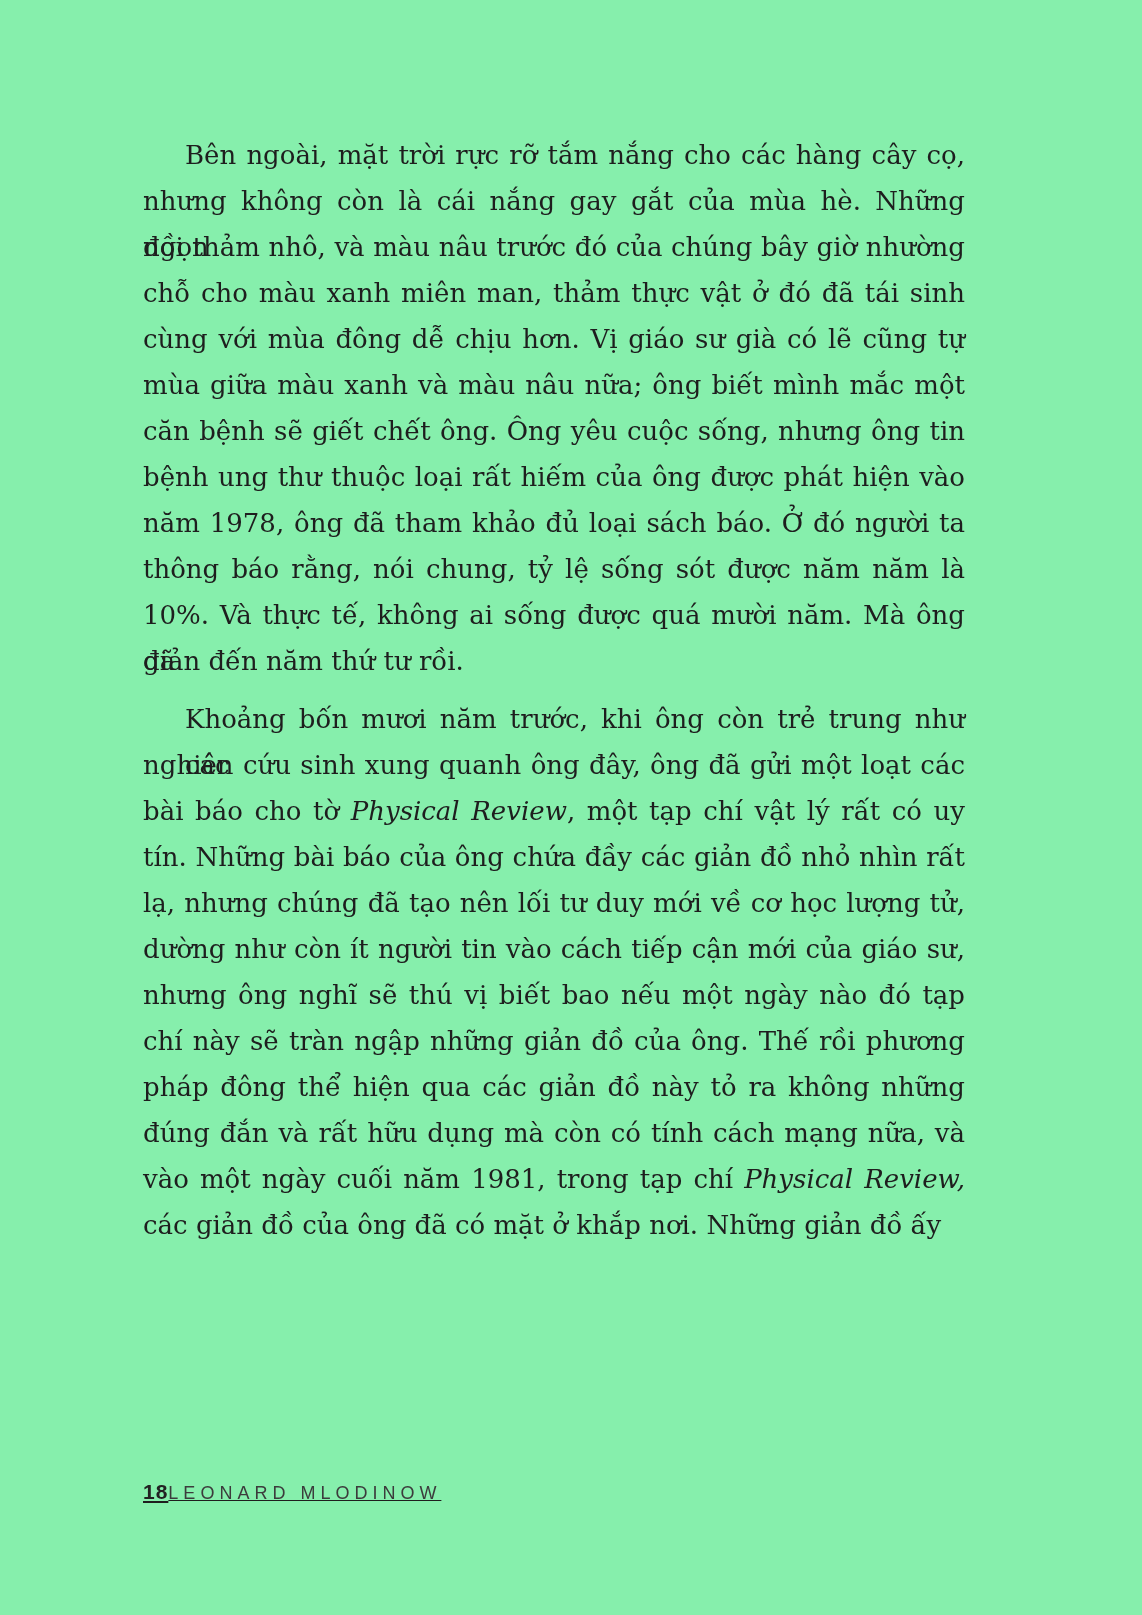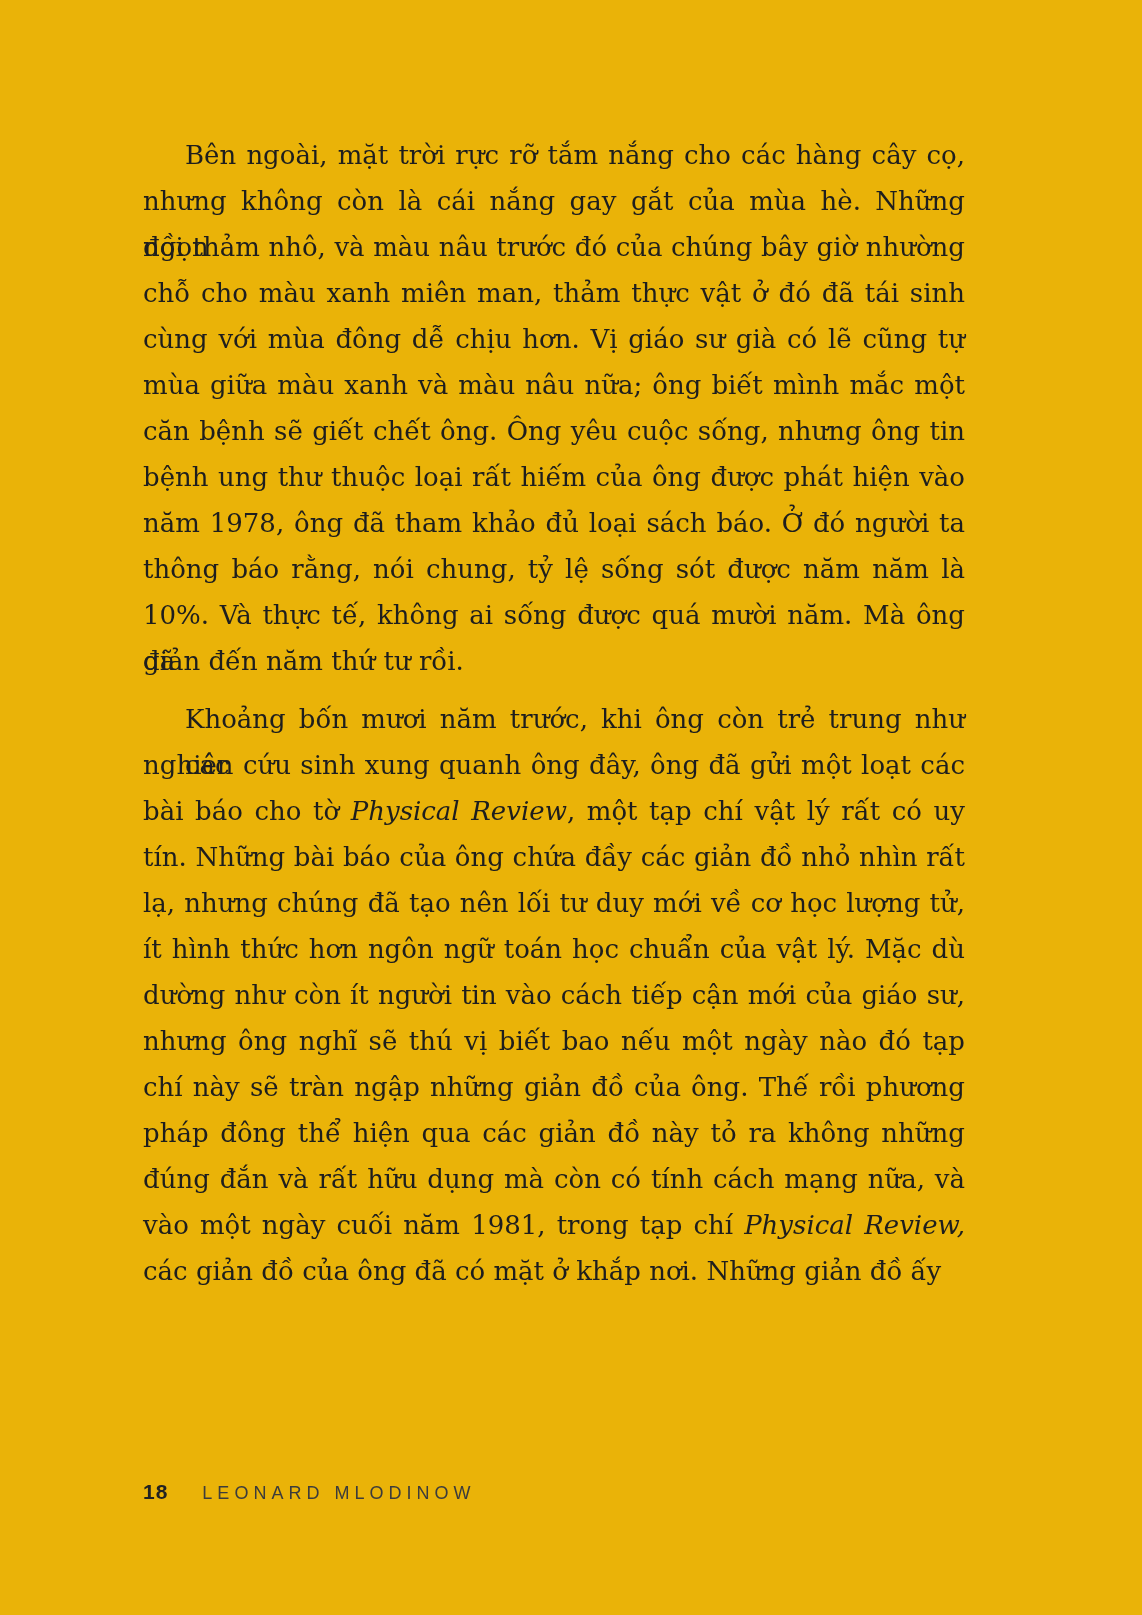--- a/index.html
+++ b/index.html
@@ -11,21 +11,21 @@
     height: 1615px;
     background: #ffffff;
     position: relative;
     font-family: "DejaVu Serif", "Liberation Serif", serif;
     color: #1e1e1e;
     overflow: hidden;
   }
   .page {
     position: absolute;
     inset: 0;
-    background: #eab308;
+    background: #86efac;
   }
   .text-block {
     position: absolute;
     left: 143px;
     top: 132px;
     width: 822px;
     font-size: 26px;
   }
   .para {
     margin: 0 0 12px 0;
@@ -45,22 +45,22 @@
   }
   .italic {
     font-style: italic;
   }
   .footer {
     position: absolute;
     left: 143px;
     top: 1480px;
     display: flex;
     align-items: baseline;
-    gap: 34px;
     font-family: "Liberation Sans", "DejaVu Sans", sans-serif;
+    text-decoration: underline;
   }
   .page-num {
     font-size: 21px;
     font-weight: bold;
     color: #222222;
     letter-spacing: 1px;
   }
   .author {
     font-size: 18px;
     font-weight: normal;
@@ -88,21 +88,20 @@
         <div class="line"><span>thông báo rằng, nói chung, tỷ lệ sống sót được năm năm là</span></div>
         <div class="line"><span>10%. Và thực tế, không ai sống được quá mười năm. Mà ông đã</span></div>
         <div class="line last"><span>giản đến năm thứ tư rồi.</span></div>
       </div>
       <div class="para">
         <div class="line first"><span>Khoảng bốn mươi năm trước, khi ông còn trẻ trung như các</span></div>
         <div class="line"><span>nghiên cứu sinh xung quanh ông đây, ông đã gửi một loạt các</span></div>
         <div class="line"><span>bài báo cho tờ </span><span class="italic">Physical Review</span><span>, một tạp chí vật lý rất có uy</span></div>
         <div class="line"><span>tín. Những bài báo của ông chứa đầy các giản đồ nhỏ nhìn rất</span></div>
         <div class="line"><span>lạ, nhưng chúng đã tạo nên lối tư duy mới về cơ học lượng tử,</span></div>
-        <div class="line"><span>ít hình thức hơn ngôn ngữ toán học chuẩn của vật lý. Mặc dù</span></div>
         <div class="line"><span>dường như còn ít người tin vào cách tiếp cận mới của giáo sư,</span></div>
         <div class="line"><span>nhưng ông nghĩ sẽ thú vị biết bao nếu một ngày nào đó tạp</span></div>
         <div class="line"><span>chí này sẽ tràn ngập những giản đồ của ông. Thế rồi phương</span></div>
         <div class="line"><span>pháp đông thể hiện qua các giản đồ này tỏ ra không những</span></div>
         <div class="line"><span>đúng đắn và rất hữu dụng mà còn có tính cách mạng nữa, và</span></div>
         <div class="line"><span>vào một ngày cuối năm 1981, trong tạp chí </span><span class="italic">Physical Review,</span></div>
         <div class="line last"><span>các giản đồ của ông đã có mặt ở khắp nơi. Những giản đồ ấy</span></div>
       </div>
     </div>
 

